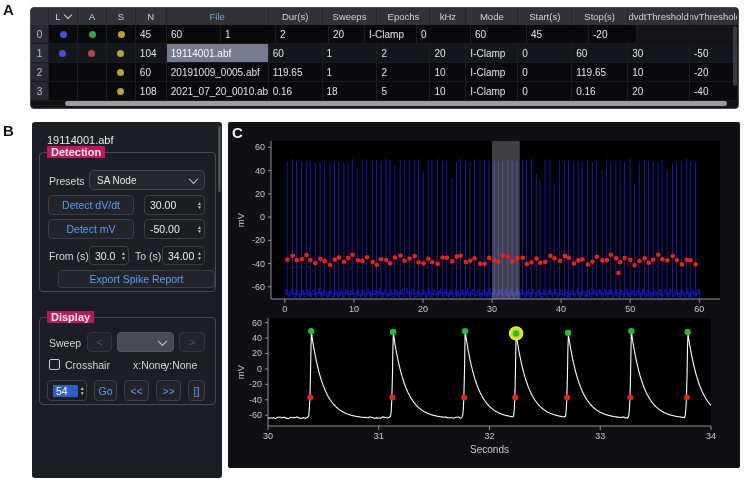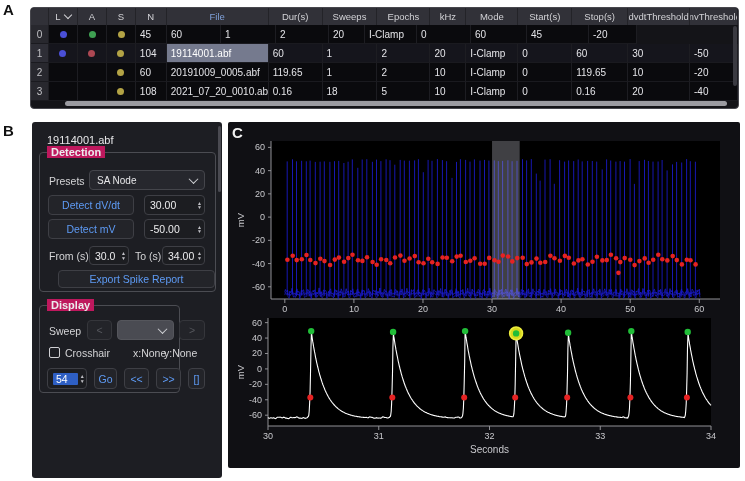--- a/index.html
+++ b/index.html
@@ -250,21 +250,21 @@
         <span>34.00</span>
         <span class="arrows">
             <span>▲</span>
             <span>▼</span>
           </span>
       </div>
 
       <button class="btn" style="left:8px;top:117px;width:157px;height:18px;margin-left:10px;">Export Spike Report</button>
     </div>
 
-    <div class="group" style="left:7px;top:183px;width:141px;height:88px;">
+    <div class="group" style="left:7px;top:195px;width:177px;height:88px;">
       <span class="legend">Display</span>
       <span class="lbl" style="left:9px;top:19px;">Sweep</span>
       <button class="btn dis" style="left:47px;top:14px;width:25px;height:20px;">&lt;</button>
       <div class="selectbox" style="left:77px;top:14px;width:57px;height:20px;background:#4a4b52;border:1px solid #55565c;color:#e6e6e8;">
         <span></span>
         <span class="chev"></span>
       </div>
       <button class="btn dis" style="left:139px;top:14px;width:26px;height:20px;">&gt;</button>
 
       <span class="checkbox" style="left:9px;top:41px;"></span>

